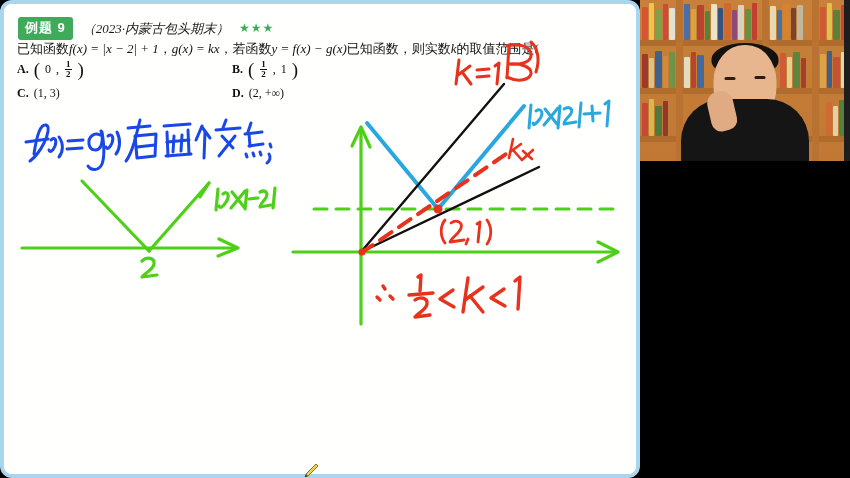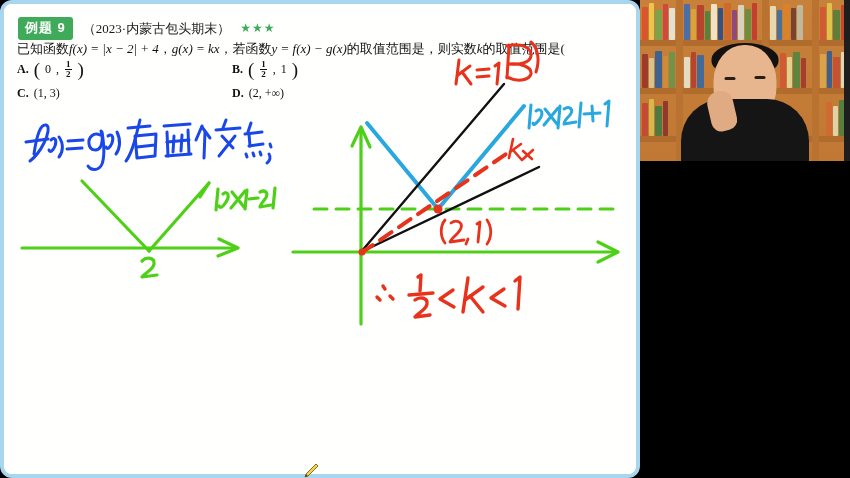--- a/index.html
+++ b/index.html
@@ -10,21 +10,21 @@
   .board{position:absolute;left:0;top:0;width:640px;height:478px;
          background:#ffffff;box-sizing:border-box;
          border:4px solid #a9d6ef;border-radius:12px;overflow:hidden;}
   .paper{position:absolute;left:0;top:0;right:0;bottom:0;background:#fffffe;}
 
   
   .hdr{position:absolute;left:14px;top:13px;display:flex;align-items:center;gap:10px;}
   .badge{background:#3faa5a;color:#fff;font-weight:bold;font-size:13px;
          padding:2px 7px 3px 7px;border-radius:3px;letter-spacing:1px;
          font-family:"Liberation Sans",sans-serif;white-space:nowrap;}
-  .src{color:#1a1a1a;font-size:13px;white-space:nowrap;}
+  .src{color:#1a1a1a;font-size:13px;white-space:nowrap;font-style:italic;}
   .stars{color:#3faa5a;font-size:12px;letter-spacing:1px;}
 
   .stem{position:absolute;left:13px;top:36px;font-size:13px;color:#111;white-space:nowrap;}
   .stem i{font-family:"Liberation Serif",serif;font-style:italic;}
 
   .opts{position:absolute;left:13px;top:56px;width:440px;}
   .optrow{position:relative;height:26px;}
   .opt{position:absolute;font-size:12px;color:#111;display:flex;align-items:center;gap:5px;}
   .opt .lab{font-weight:bold;font-size:12px;}
   .opt.colB,.opt.colD{left:215px;}
@@ -72,21 +72,21 @@
   <div class="board">
     <div class="paper"></div>
 
     <div class="hdr">
       <span class="badge">例题 9</span>
       <span class="src">（2023·内蒙古包头期末）</span>
       <span class="stars">★★★</span>
     </div>
 
     <div class="stem">
-      <span>已知函数</span><i>f(x) = |x − 2| + 4</i><span>，</span><i>g(x) = kx</i><span>，若函数</span><i>y = f(x) − g(x)</i><span>的取值范围是，则实数</span><i>k</i><span>的取值范围是(</span>
+      <span>已知函数</span><i>f(x) = |x − 2| + 1</i><span>，</span><i>g(x) = kx</i><span>，若函数</span><i>y = f(x) − g(x)</i><span>已知函数，则实数</span><i>k</i><span>的取值范围是(</span>
     </div>
 
     <div class="opts">
       <div class="optrow">
         <div class="opt colA">
           <span class="lab">A.</span>
           <span class="paren">(</span>
           <span class="inl">0</span>
             <span class="inl">,</span>
           <span class="frac">

